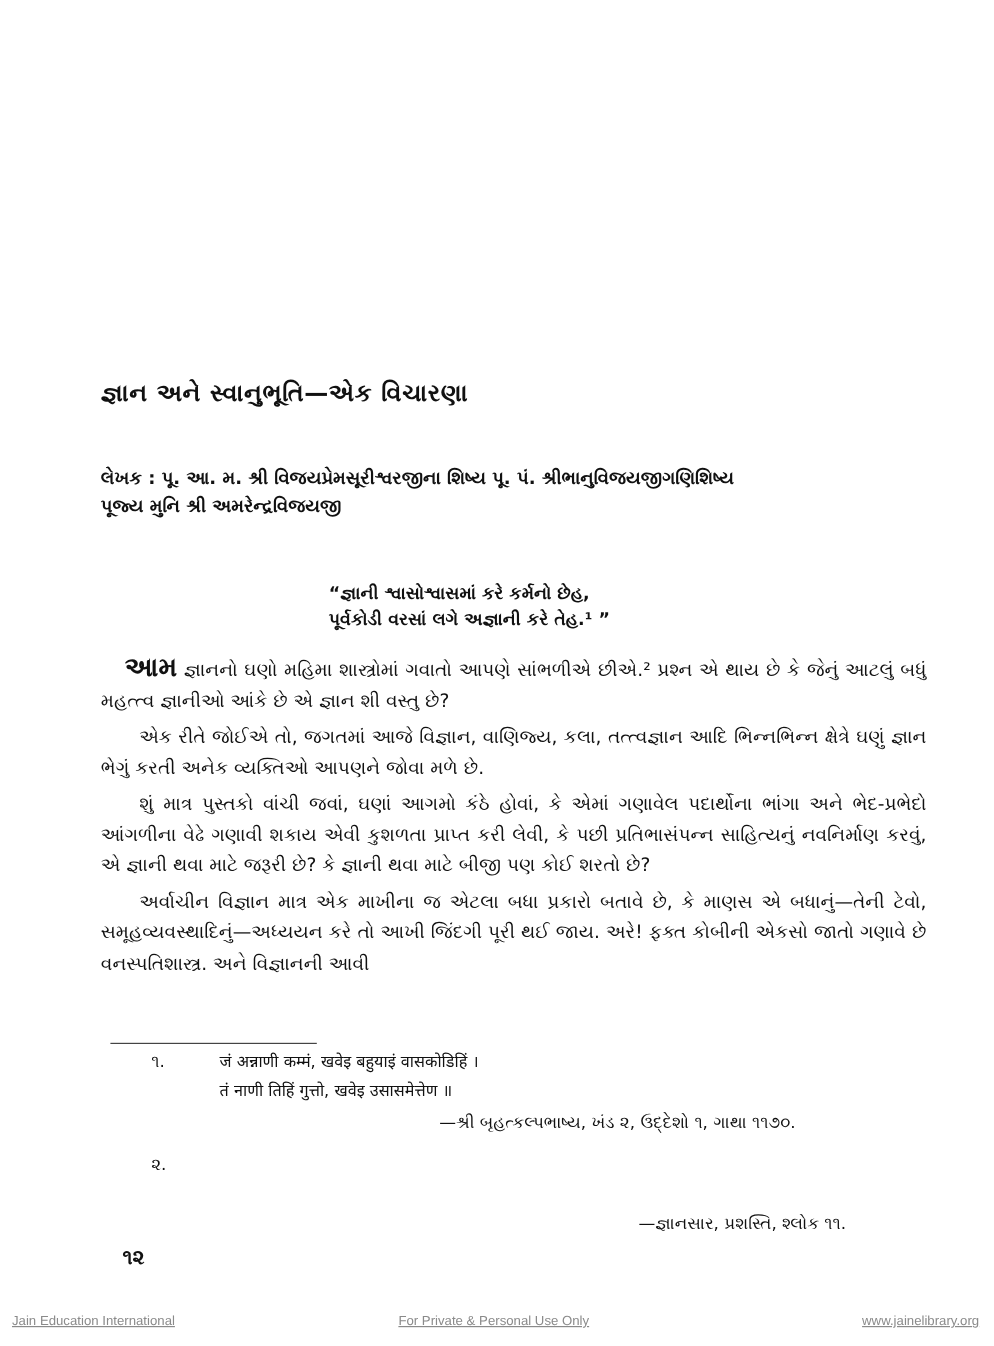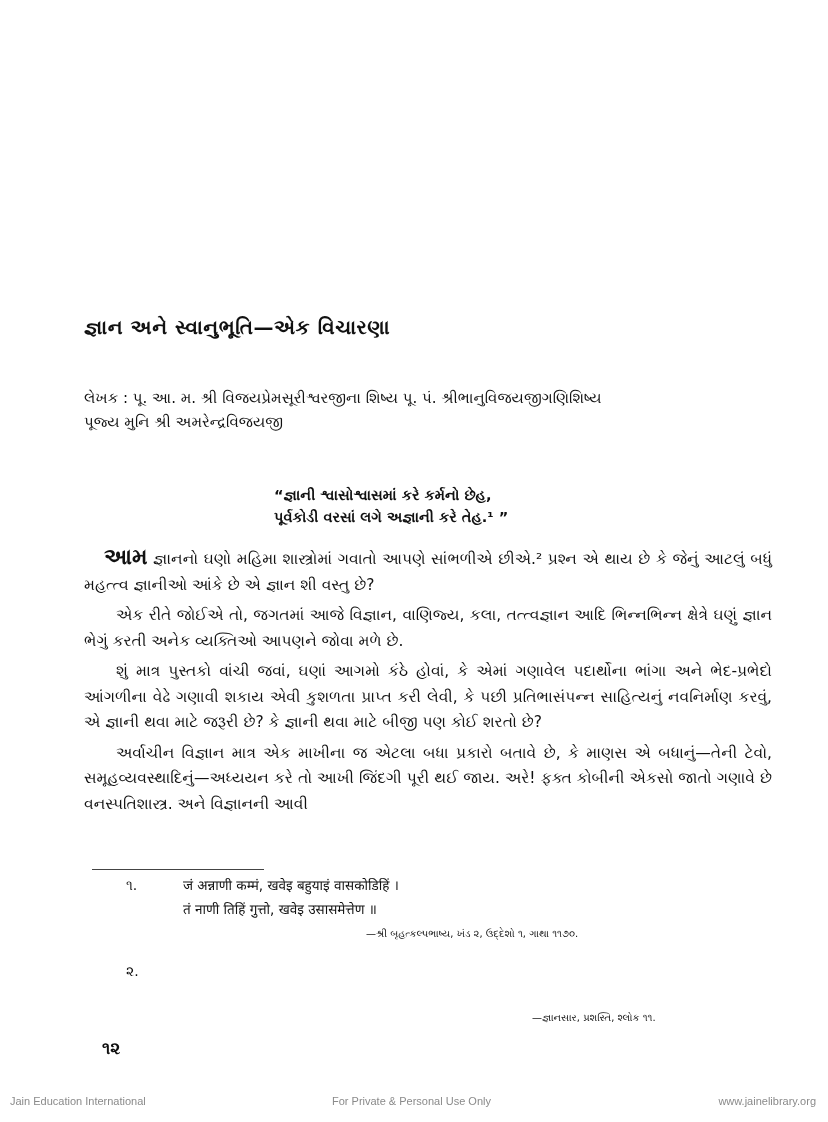--- a/index.html
+++ b/index.html
@@ -1,32 +1,32 @@
 <!DOCTYPE html>
 <html><head>
 <meta charset="utf-8">
 <style>
   html, body { margin: 0; padding: 0; background: #ffffff; }
   body { width: 828px; height: 1122px; position: relative; overflow: hidden; color: #111; font-family: "DejaVu Sans", sans-serif; }
   .page { position: absolute; left: 0; top: 0; width: 828px; height: 1122px; }
   .title { position: absolute; left: 84px; top: 302px; font-size: 20px; font-weight: bold; letter-spacing: 0.5px; white-space: nowrap; }
-  .byline { position: absolute; left: 84px; top: 386px; width: 700px; font-size: 15px; line-height: 24px; }
+  .byline { position: absolute; left: 84px; top: 386px; width: 700px; font-size: 15px; line-height: 24px; font-weight: bold; }
   .quote { position: absolute; left: 274px; top: 484px; font-size: 14.5px; line-height: 22px; font-weight: bold; }
   .quote div { white-space: nowrap; }
   .body-text { position: absolute; left: 84px; top: 544px; width: 688px; font-size: 15.5px; line-height: 25.5px; text-align: justify; }
   .body-text p { margin: 0 0 5px 0; text-indent: 32px; }
   .body-text p.first { text-indent: 0; }
   .dropcap { font-size: 22px; font-weight: bold; margin-left: 20px; }
   .rule { position: absolute; left: 92px; top: 869px; width: 172px; height: 1px; background: #444; }
   .fn { position: absolute; font-size: 13.5px; line-height: 24px; }
   .fn-num { position: absolute; font-size: 14px; }
   .fn-line { white-space: nowrap; }
-  .attrib { position: absolute; font-size: 10px; white-space: nowrap; }
+  .attrib { position: absolute; font-size: 14px; white-space: nowrap; }
   .pagenum { position: absolute; left: 102px; top: 1038px; font-size: 17px; font-weight: bold; text-align: right; }
-  .footer { position: absolute; top: 1095px; font-family: "Liberation Sans", sans-serif; font-size: 11px; color: #8a8a8a; white-space: nowrap; }
+  .footer { position: absolute; top: 1095px; font-family: "Liberation Sans", sans-serif; font-size: 11px; color: #8a8a8a; white-space: nowrap; text-decoration: underline; }
 </style>
 </head>
 <body>
 
 <div class="page">
 
   <h1 class="title">જ્ઞાન અને સ્વાનુભૂતિ—એક વિચારણા</h1>
 
   <div class="byline">
     <div>લેખક : પૂ. આ. મ. શ્રી વિજયપ્રેમસૂરીશ્વરજીના શિષ્ય પૂ. પં. શ્રીભાનુવિજયજીગણિશિષ્ય</div>

